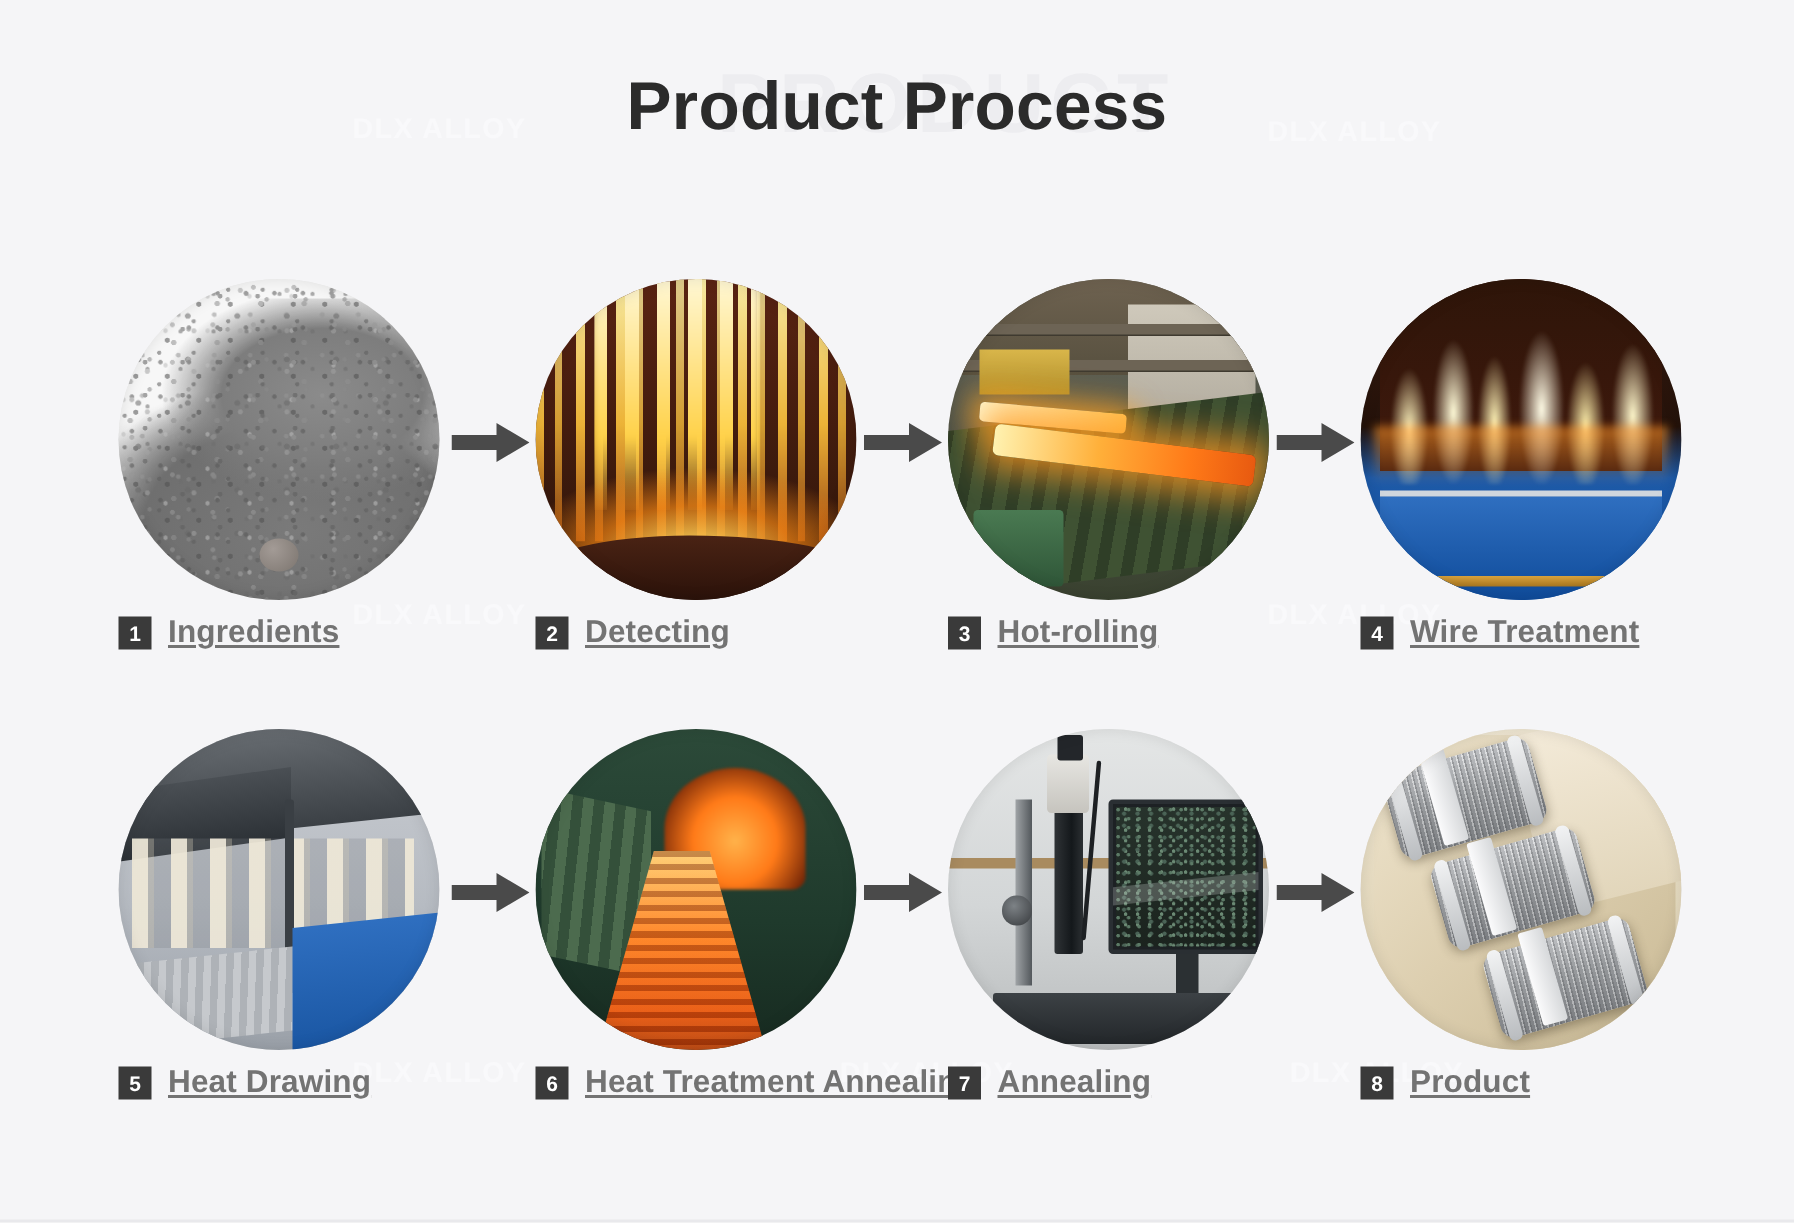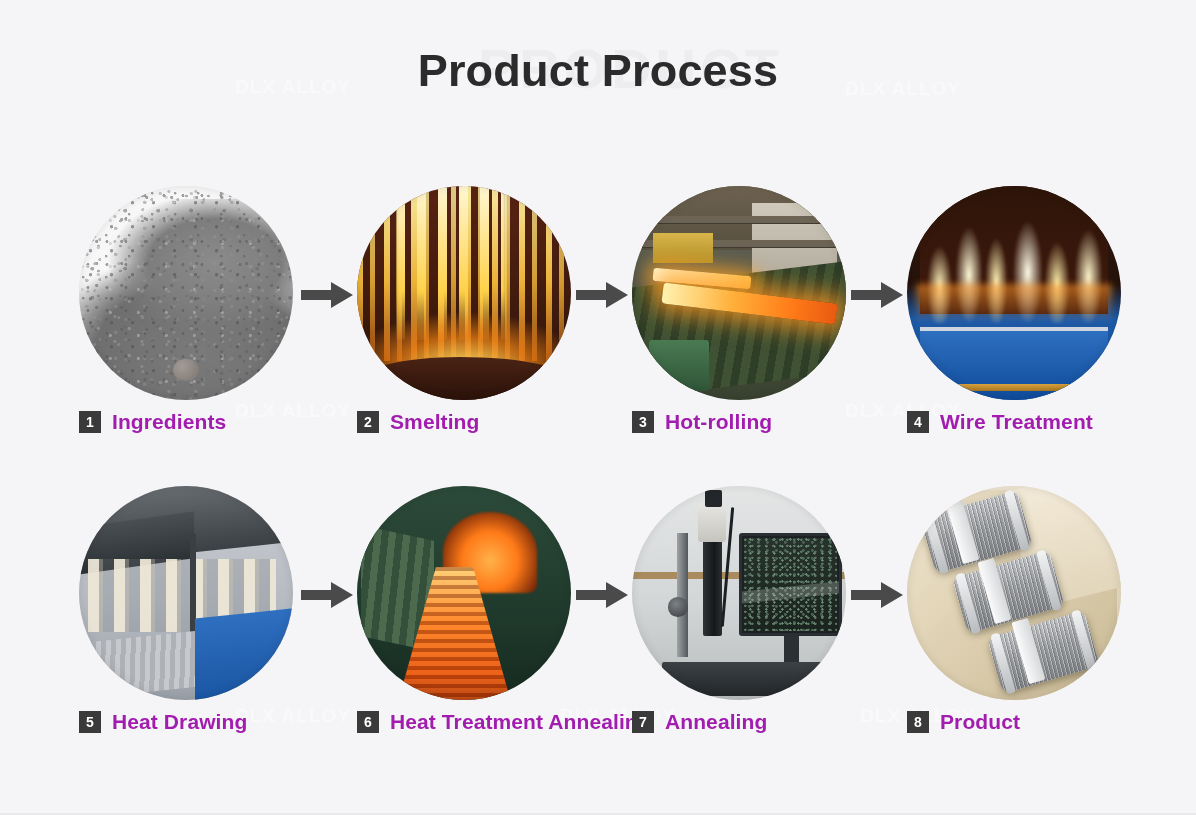--- a/index.html
+++ b/index.html
@@ -59,22 +59,23 @@
   .caption {
     position:absolute; top:224px; left:0;
     display:flex; align-items:center; white-space:nowrap;
   }
   .badge {
     width:22px; height:22px; background:#3a3a3a; color:#fff;
     font-size:14px; font-weight:700; line-height:22px; text-align:center;
     flex:0 0 22px;
   }
   .step-label {
-    margin-left:11px; font-size:21px; font-weight:700; color:#a21caf;
+    margin-left:11px; font-size:21px; font-weight:700; color:#737373;
     letter-spacing:.1px;
+    text-decoration:underline;
   }
 
   
   .arrow { position:absolute; top:96px; width:52px; height:26px; }
   .arrow svg { display:block; }
 
   
   .scene { position:absolute; inset:0; }
 
   
@@ -435,21 +436,21 @@
               <div class="pour"></div>
                 <div class="pour2"></div>
                 <div class="glow"></div>
                 <div class="slag"></div>
             </div>
             <div class="vig"></div>
           </div>
         </div>
         <div class="caption">
           <span class="badge">2</span>
-          <span class="step-label">Smelting</span>
+          <span class="step-label">Detecting</span>
         </div>
       </div>
 
       <div class="arrow" style="left:576px;">
         <svg width="52" height="26" viewBox="0 0 52 26">
             <path d="M0 8h30V0l22 13-22 13v-8H0z" fill="#4a4a4a"></path>
           </svg>
       </div>
 
       <div class="step" style="left:632px;">

